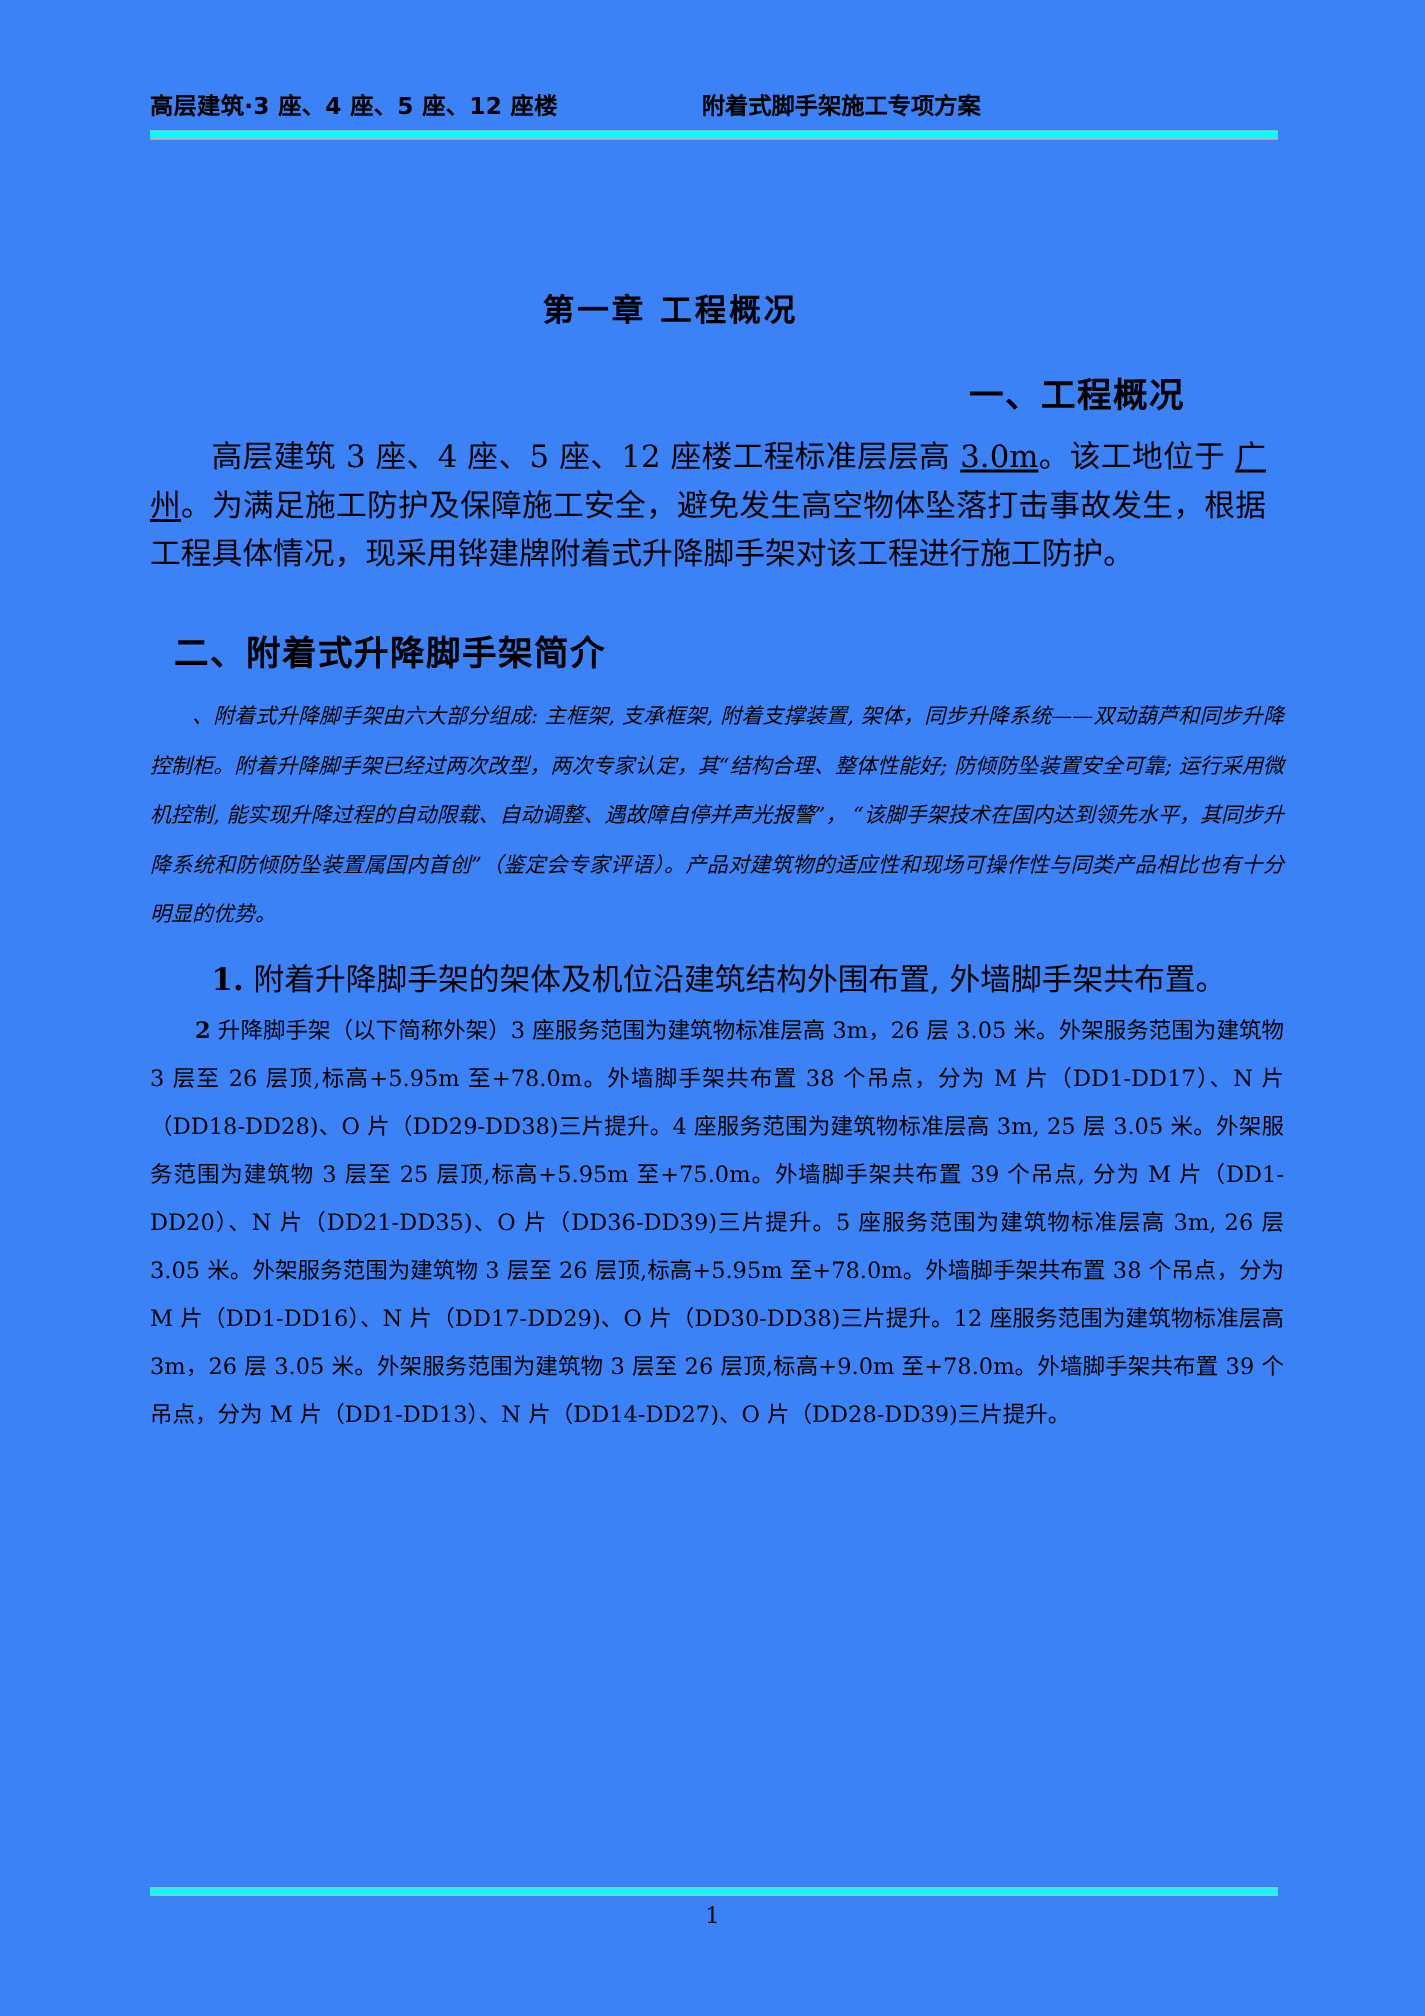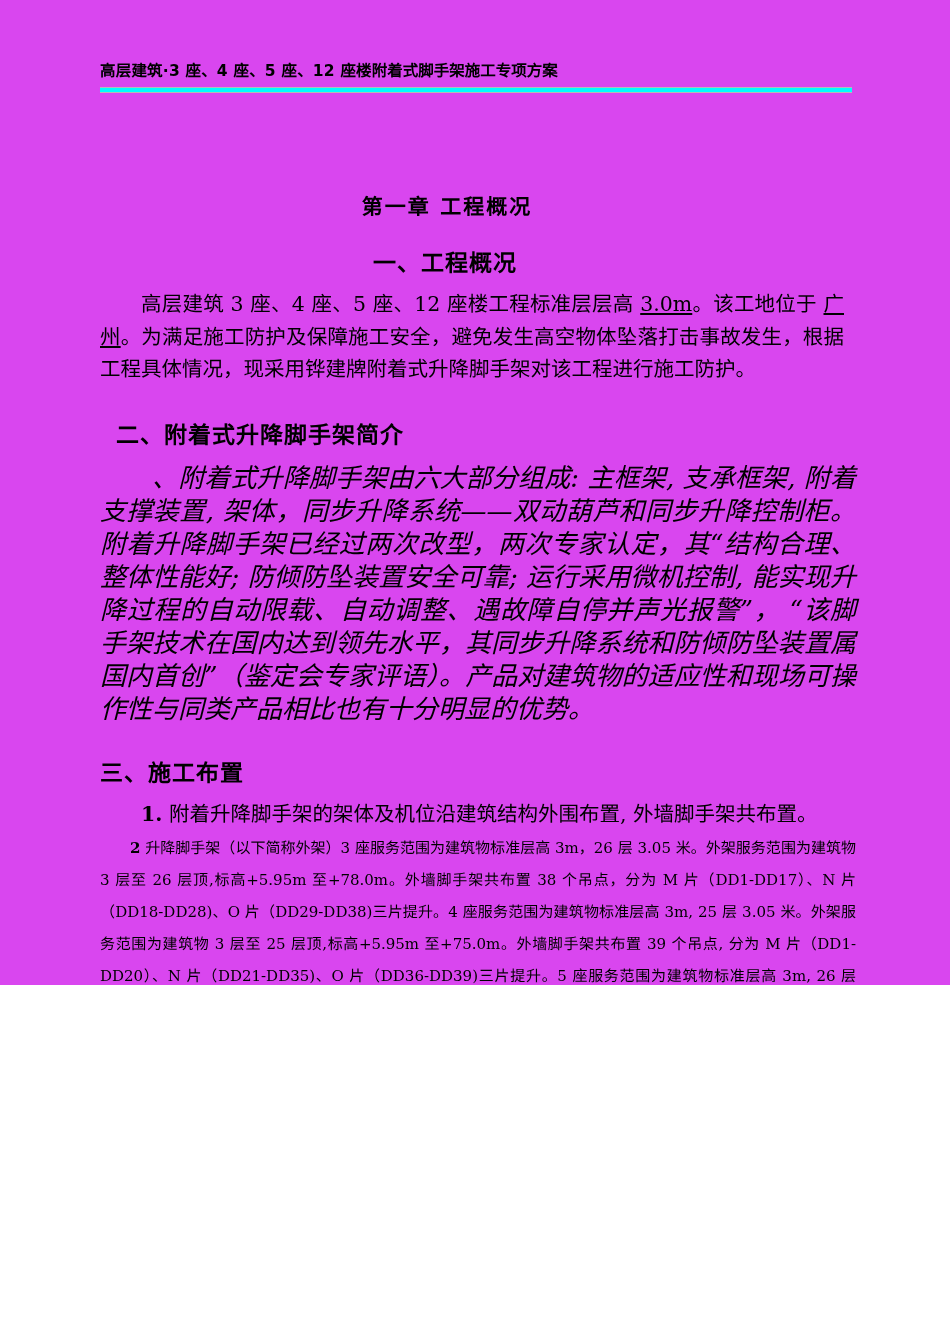--- a/index.html
+++ b/index.html
@@ -8,23 +8,23 @@
     padding: 0;
     background: #ffffff;
   }
   body {
     font-family: "DejaVu Serif", "Liberation Serif", serif;
     color: #000000;
   }
   .page {
     position: relative;
     width: 950px;
-    height: 985px;
+    height: 1344px;
     margin: 0 auto;
-    background: #d946ef;
+    background: #3b82f6;
     box-sizing: border-box;
     overflow: hidden;
   }
 
   
   .header {
     position: absolute;
     left: 100px;
     top: 58px;
     width: 752px;
@@ -37,20 +37,21 @@
     font-family: "DejaVu Sans", "Liberation Sans", sans-serif;
     font-weight: bold;
     font-size: 15.5px;
     letter-spacing: 0.2px;
     white-space: nowrap;
   }
   .header-right {
     font-family: Liberation Serif, serif;
     font-weight: bold;
     font-size: 15.5px;
+    margin-left: 96px;
     white-space: nowrap;
   }
 
   
   .rule-header {
     position: absolute;
     left: 100px;
     top: 87px;
     width: 752px;
     height: 6px;
@@ -91,21 +92,21 @@
   .chapter-title {
     text-align: center;
     font-size: 21px;
     font-family: "DejaVu Serif", "Liberation Serif", serif;
     letter-spacing: 2px;
     margin: 12px 0 0 0;
     padding-right: 62px;
   }
 
   .section-h1 {
-    text-align: center;
+    text-align: right;
     font-family: "DejaVu Sans", "Liberation Sans", sans-serif;
     font-weight: bold;
     font-size: 23px;
     letter-spacing: 1px;
     margin: 24px 0 0 0;
     padding-right: 66px;
   }
 
   .section-h2 {
     font-family: Liberation Serif, serif;
@@ -129,21 +130,21 @@
     font-size: 20.5px;
     line-height: 32.5px;
     text-align: justify;
     text-justify: inter-ideograph;
     margin: 10px 12px 0 0;
     text-indent: 2em;
     letter-spacing: 0px;
   }
 
   p.body-italic {
-    font-size: 26px;
+    font-size: 14px;
     line-height: 33px;
     text-align: justify;
     text-justify: inter-ideograph;
     margin: 12px 0 0 0;
     text-indent: 2em;
     font-style: italic;
   }
 
   p.body-tight {
     font-size: 15px;
@@ -173,21 +174,20 @@
     <h1 class="chapter-title">第一章 工程概况</h1>
 
     <h2 class="section-h1">一、工程概况</h2>
 
     <p class="body"><span>高层建筑 3 座、4 座、5 座、12 座楼工程标准层层高 </span><span class="u">3.0m</span><span>。该工地位于 </span><span class="u">广州</span><span>。为满足施工防护及保障施工安全，避免发生高空物体坠落打击事故发生，根据工程具体情况，现采用铧建牌附着式升降脚手架对该工程进行施工防护。</span></p>
 
     <h2 class="section-h2">二、附着式升降脚手架简介</h2>
 
     <p class="body-italic">、附着式升降脚手架由六大部分组成: 主框架, 支承框架, 附着支撑装置, 架体，同步升降系统——双动葫芦和同步升降控制柜。附着升降脚手架已经过两次改型，两次专家认定，其“结构合理、整体性能好; 防倾防坠装置安全可靠; 运行采用微机控制, 能实现升降过程的自动限载、自动调整、遇故障自停并声光报警”， “该脚手架技术在国内达到领先水平，其同步升降系统和防倾防坠装置属国内首创”（鉴定会专家评语）。产品对建筑物的适应性和现场可操作性与同类产品相比也有十分明显的优势。</p>
 
-    <h2 class="section-h3">三、施工布置</h2>
 
     <p class="body"><span class="b">1.</span><span> 附着升降脚手架的架体及机位沿建筑结构外围布置, 外墙脚手架共布置。</span></p>
 
     <p class="body-tight"><span class="b">2</span><span> 升降脚手架（以下简称外架）3 座服务范围为建筑物标准层高 3m，26 层 3.05 米。外架服务范围为建筑物 3 层至 26 层顶,标高+5.95m 至+78.0m。外墙脚手架共布置 38 个吊点，分为 M 片（DD1-DD17）、N 片（DD18-DD28)、O 片（DD29-DD38)三片提升。4 座服务范围为建筑物标准层高 3m, 25 层 3.05 米。外架服务范围为建筑物 3 层至 25 层顶,标高+5.95m 至+75.0m。外墙脚手架共布置 39 个吊点, 分为 M 片（DD1-DD20）、N 片（DD21-DD35)、O 片（DD36-DD39)三片提升。5 座服务范围为建筑物标准层高 3m, 26 层 3.05 米。外架服务范围为建筑物 3 层至 26 层顶,标高+5.95m 至+78.0m。外墙脚手架共布置 38 个吊点，分为 M 片（DD1-DD16）、N 片（DD17-DD29)、O 片（DD30-DD38)三片提升。12 座服务范围为建筑物标准层高 3m，26 层 3.05 米。外架服务范围为建筑物 3 层至 26 层顶,标高+9.0m 至+78.0m。外墙脚手架共布置 39 个吊点，分为 M 片（DD1-DD13）、N 片（DD14-DD27)、O 片（DD28-DD39)三片提升。</span></p>
 
   </div>
 
   <div class="rule-footer" style="background: rgb(0, 255, 255);"></div>
   <div class="page-number">1</div>
 

